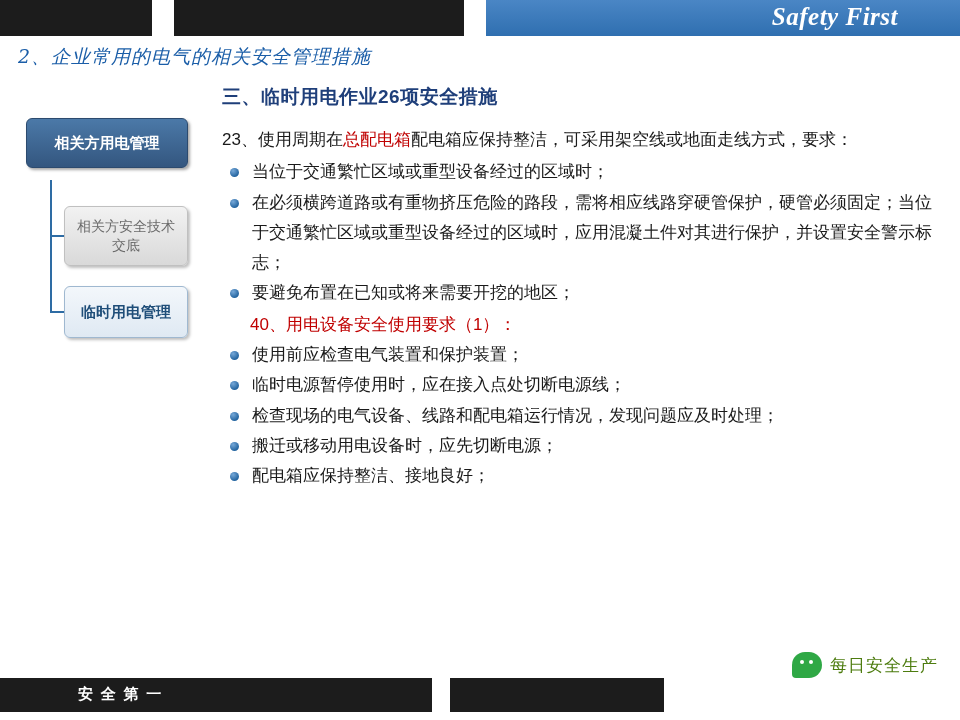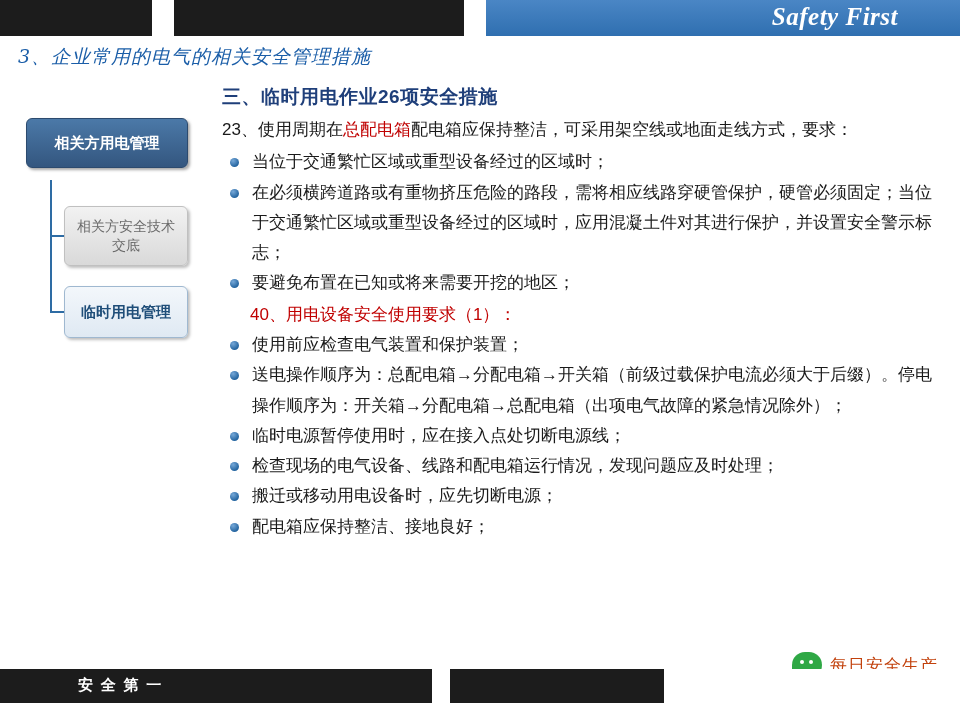--- a/index.html
+++ b/index.html
@@ -125,21 +125,21 @@
   
   .content {
     position: absolute;
     left: 222px; top: 84px;
     width: 722px;
   }
   .section-title {
     font-size: 19px;
     font-weight: bold;
     color: #1f3f7a;
-    margin: 0 0 4px 0;
+    margin: 0 0 14px 0;
     letter-spacing: 0.5px;
   }
   .para {
     font-size: 17px;
     color: #1a1a1a;
     line-height: 1.85;
     margin: 0 0 2px 0;
   }
   .para .red {
     color: #c00000;
@@ -173,21 +173,21 @@
     width: 9px;
     height: 9px;
     border-radius: 50%;
     background: #2e6ca4;
     background: radial-gradient(circle at 35% 30%, #76a8d8 0%, #2565a0 70%);
   }
 
   
   .bottombar {
     position: absolute;
-    left: 0; bottom: 17px;
+    left: 0; bottom: 8px;
     width: 804px; height: 34px; margin-top: 28px;
   }
   .bb-seg { position: absolute; top: 0; height: 34px; }
   .bb-dark1 { left: 0; width: 432px; background: #1c1c1c; }
   .bb-gap   { left: 432px; width: 18px; background: #ffffff; }
   .bb-dark2 { left: 450px; width: 214px; background: #1c1c1c; }
   .bb-blue  { left: 664px; width: 296px; background: #ffffff; }
   .bb-label {
     position: absolute;
     left: 78px; top: 7px;
@@ -220,37 +220,37 @@
     position: absolute;
     width: 4px; height: 4px;
     border-radius: 50%;
     background: #ffffff;
     top: 8px;
   }
   .wechat-icon::before { left: 8px; }
   .wechat-icon::after  { left: 17px; }
   .wechat-text {
     font-size: 17px;
-    color: #c2410c;
+    color: #4d7c0f;
     letter-spacing: 1px;
   }
 </style>
 </head>
 <body>
 
 <div class="topbar">
   <div class="topbar-seg seg-dark1"></div>
   <div class="topbar-seg seg-gap1"></div>
   <div class="topbar-seg seg-dark2"></div>
   <div class="topbar-seg seg-gap2"></div>
   <div class="topbar-seg seg-blue"></div>
   <div class="topbar-title">Safety First</div>
 </div>
 
-<div class="doc-subtitle">3、企业常用的电气的相关安全管理措施</div>
+<div class="doc-subtitle">2、企业常用的电气的相关安全管理措施</div>
 
 <div class="diagram">
   <div class="connector-v"></div>
   <div class="connector-h1"></div>
   <div class="connector-h2"></div>
   <div class="node node-main">相关方用电管理</div>
   <div class="node node-sub1">相关方安全技术交底</div>
   <div class="node node-sub2">临时用电管理</div>
 </div>
 
@@ -262,21 +262,20 @@
   <ul class="bullets">
     <li>当位于交通繁忙区域或重型设备经过的区域时；</li>
     <li>在必须横跨道路或有重物挤压危险的路段，需将相应线路穿硬管保护，硬管必须固定；当位于交通繁忙区域或重型设备经过的区域时，应用混凝土件对其进行保护，并设置安全警示标志；</li>
     <li>要避免布置在已知或将来需要开挖的地区；</li>
   </ul>
 
   <p class="red-head">40、用电设备安全使用要求（1）：</p>
 
   <ul class="bullets">
     <li>使用前应检查电气装置和保护装置；</li>
-    <li>送电操作顺序为：总配电箱→分配电箱→开关箱（前级过载保护电流必须大于后缀）。停电操作顺序为：开关箱→分配电箱→总配电箱（出项电气故障的紧急情况除外）；</li>
     <li>临时电源暂停使用时，应在接入点处切断电源线；</li>
     <li>检查现场的电气设备、线路和配电箱运行情况，发现问题应及时处理；</li>
     <li>搬迁或移动用电设备时，应先切断电源；</li>
     <li>配电箱应保持整洁、接地良好；</li>
   </ul>
 </div>
 
 <div class="wechat">
   <div class="wechat-icon"></div>
   <div class="wechat-text">每日安全生产</div>

